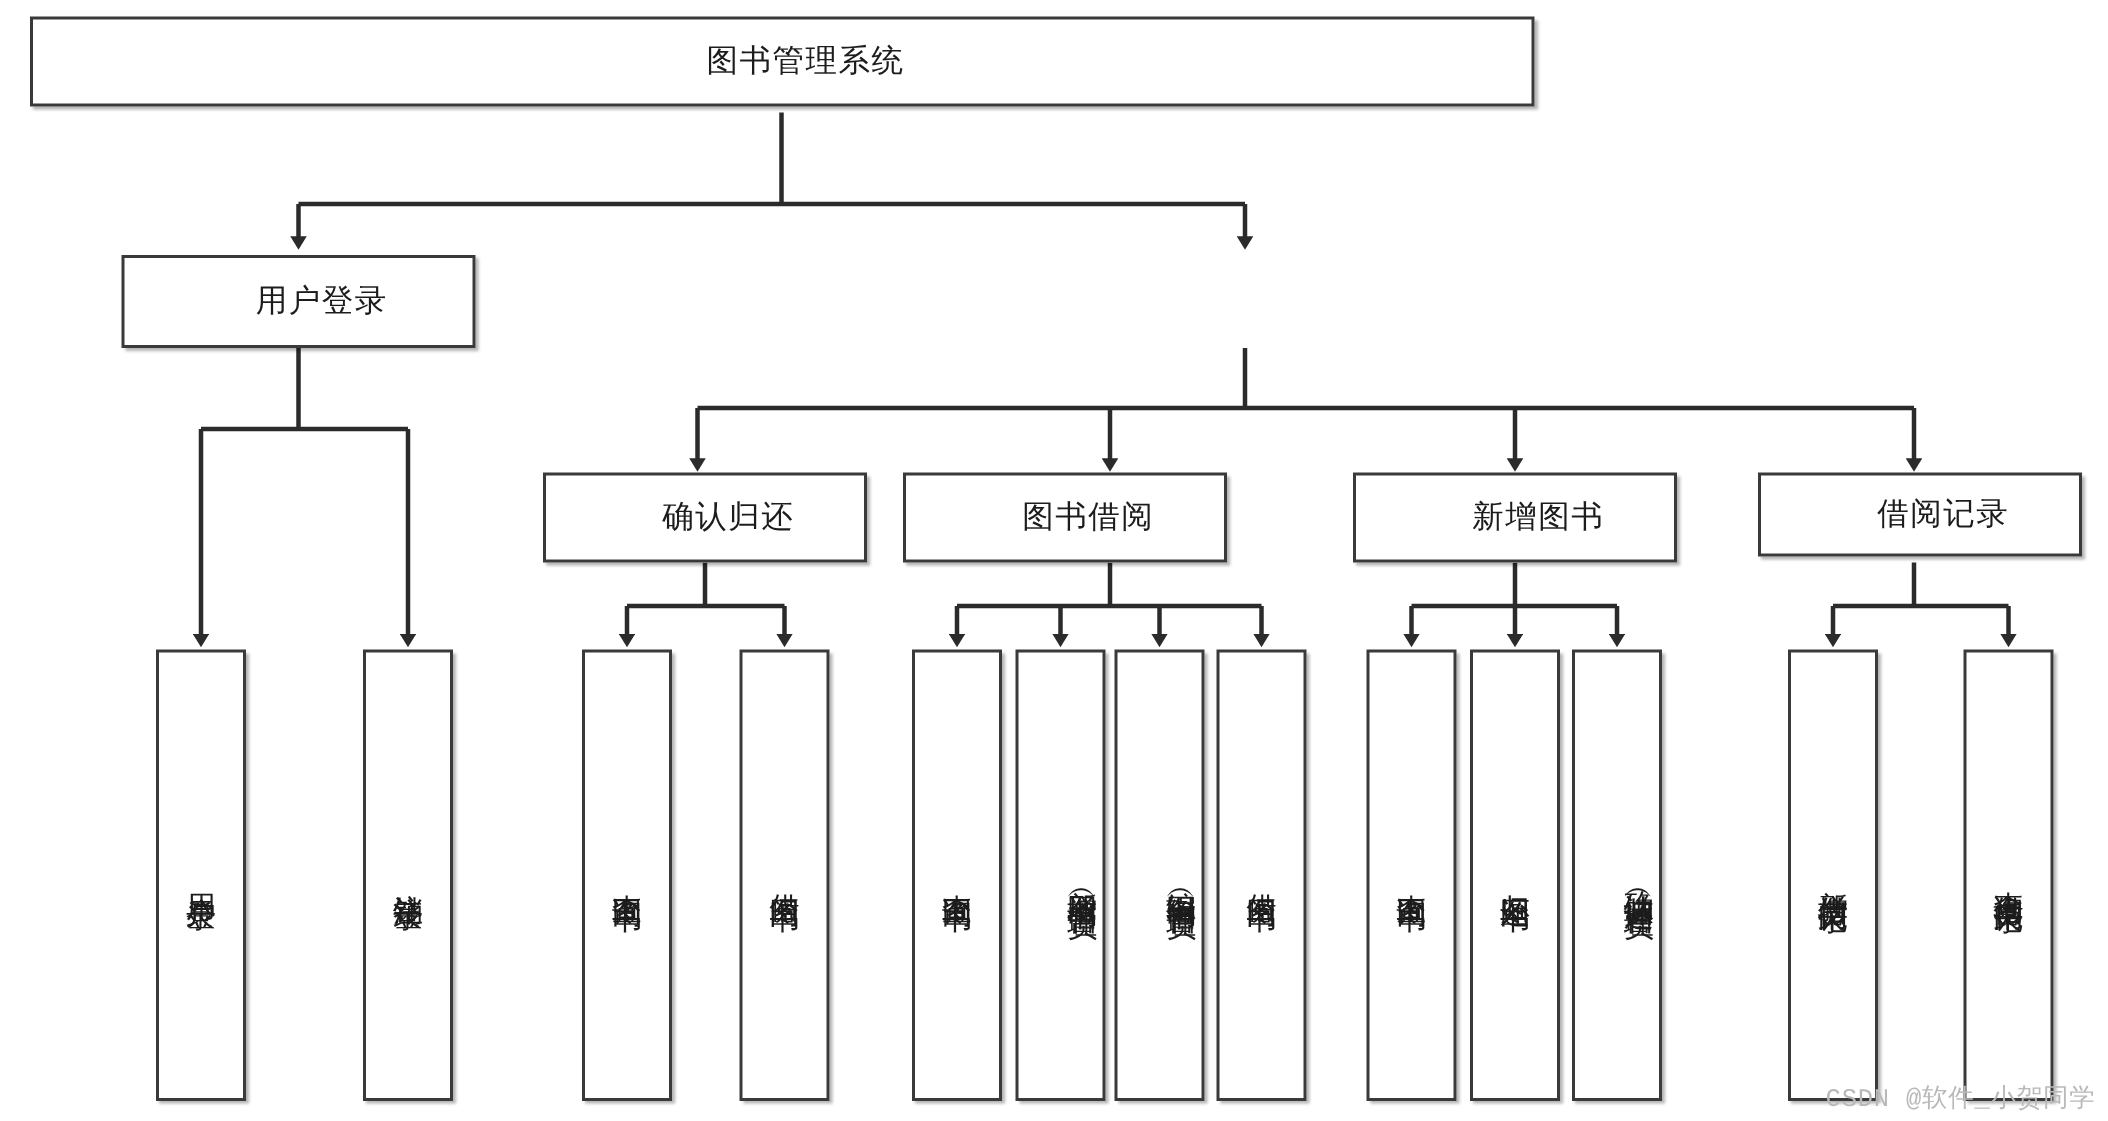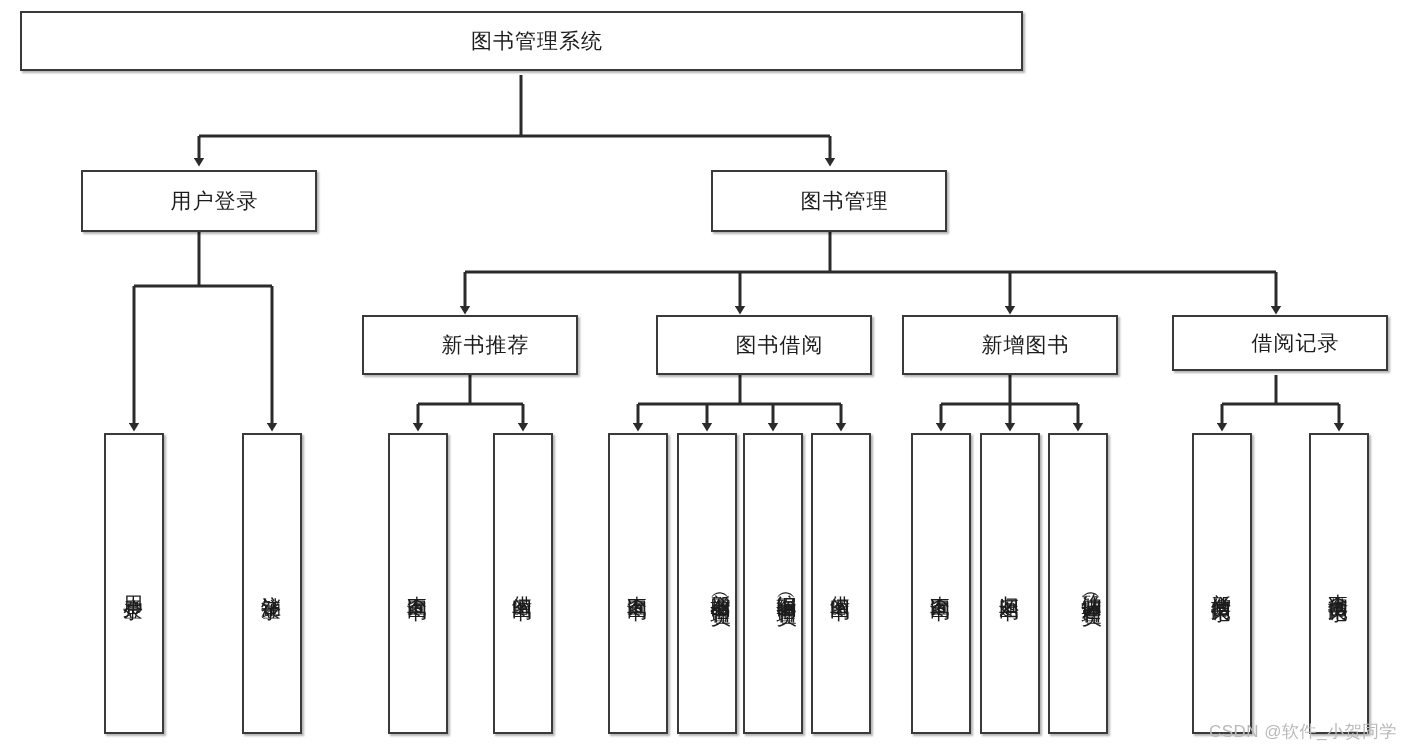--- a/index.html
+++ b/index.html
@@ -63,20 +63,21 @@
   }
   #watermark {
     position: absolute;
     right: 8px;
     bottom: 4px;
     font-size: 17px;
     color: #b9b9b9;
     letter-spacing: 0.5px;
     white-space: nowrap;
     user-select: none;
+    font-family: Liberation Mono, monospace;
   }
 </style>
 </head>
 <body>
 
 <div id="canvas">
 
   <svg id="edges" viewBox="0 0 1405 747" xmlns="http://www.w3.org/2000/svg">
     <defs>
       <marker id="arrow" markerWidth="9" markerHeight="11" refX="0.5" refY="5.5" orient="auto" markerUnits="userSpaceOnUse">
@@ -130,28 +131,25 @@
     </g>
   </svg>
 
   <div class="node horizontal" style="left:20px; top:11px; width:1003px; height:60px;">
     <span class="node-label">图书管理系统</span>
   </div>
 
   <div class="node horizontal" style="left:81px; top:170px; width:236px; height:62px;">
     <span class="node-label">用户登录</span>
   </div>
-  <div class="node horizontal" style="left:711px; top:170px; width:236px; height:62px;">
-    <span class="node-label">图书管理</span>
-  </div>
 
   <div class="node horizontal" style="left:362px; top:315px; width:216px; height:60px;">
-    <span class="node-label">新书推荐</span>
-  </div>
-  <div class="node horizontal" style="left:656px; top:315px; width:216px; height:60px;">
+    <span class="node-label">确认归还</span>
+  </div>
+  <div class="node horizontal" style="left:602px; top:315px; width:216px; height:60px;font-family:Liberation Serif, serif;">
     <span class="node-label">图书借阅</span>
   </div>
   <div class="node horizontal" style="left:902px; top:315px; width:216px; height:60px;">
     <span class="node-label">新增图书</span>
   </div>
   <div class="node horizontal" style="left:1172px; top:315px; width:216px; height:56px;">
     <span class="node-label">借阅记录</span>
   </div>
 
   <div class="node vertical mid" style="left:104px; top:433px; width:60px; height:301px;">

